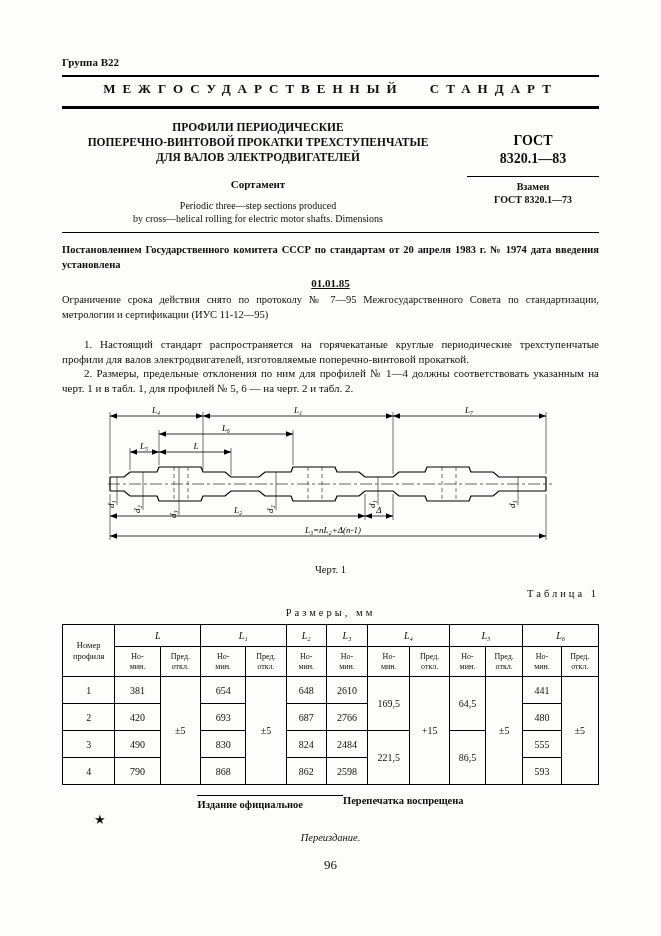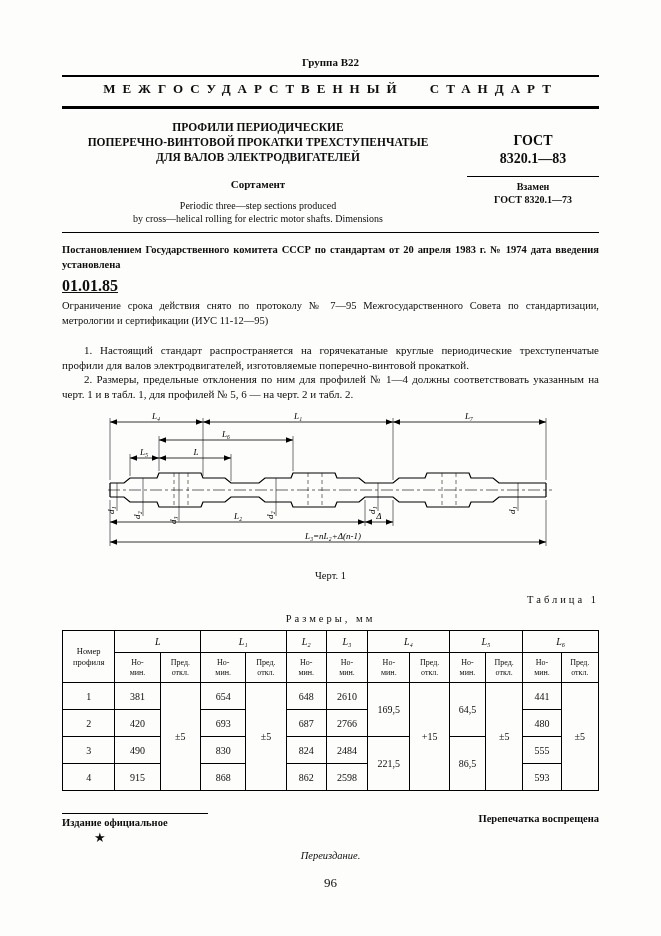--- a/index.html
+++ b/index.html
@@ -1,38 +1,38 @@
 <!DOCTYPE html>
 <html><head>
 <meta charset="utf-8">
 <style>
   html,body{margin:0;padding:0;background:#888;}
   .page{width:661px;height:936px;background:#fdfdfc;position:relative;
         font-family:"Liberation Serif","DejaVu Serif",serif;color:#0e0e0e;margin:0 auto;overflow:hidden;}
   .content{position:absolute;left:62px;top:56px;width:537px;}
 
-  .group-label{text-align:center;font-weight:bold;font-size:11px;}
+  .group-label{text-align:left;font-weight:bold;font-size:11px;}
   .banner{margin-top:7px;border-top:2px solid #000;border-bottom:3px solid #000;
           padding:4px 0 9px;font-weight:bold;font-size:13px;letter-spacing:7px;
           word-spacing:16px;text-align:center;white-space:nowrap;}
 
   .head-row{display:flex;margin-top:11px;}
   .title-left{width:392px;text-align:center;}
   .t1{font-weight:bold;font-size:11.5px;line-height:1.3;}
   .sortament{font-weight:bold;font-size:11px;margin-top:13px;}
   .en{font-size:10px;margin-top:9px;line-height:1.3;}
   .title-right{width:132px;margin-left:auto;text-align:center;}
   .gost-big{font-weight:bold;font-size:14px;line-height:1.25;margin-top:12px;}
   .vzamen{border-top:1px solid #000;margin-top:9px;padding-top:3px;font-weight:bold;
           font-size:10px;line-height:1.3;}
 
   .okp{margin-top:15px;font-size:10.5px;}
   .rule{border-top:1.5px solid #000;margin:7px 0 9px;}
   .decree{font-weight:bold;font-size:10.5px;line-height:1.45;text-align:justify;}
-  .date{text-align:left;font-weight:bold;font-size:16px;margin:5px 0 3px;}
+  .date{text-align:center;font-weight:bold;font-size:11px;margin:5px 0 3px;}
   .date span{text-decoration:underline;}
   .limitation{font-weight:normal;font-size:10.5px;line-height:1.45;text-align:justify;}
 
   .bodytext{margin-top:14px;font-size:11px;line-height:1.35;text-align:justify;}
   .bodytext p{margin:0;text-indent:22px;}
 
   .figure{text-align:center;margin-top:8px;}
   .figure svg{display:block;margin:0 auto;}
   .dim{stroke:#000;stroke-width:0.8;fill:none;}
   .ext{stroke:#000;stroke-width:0.55;fill:none;}
@@ -45,21 +45,21 @@
   .tbl-label{text-align:right;font-size:10.5px;letter-spacing:3px;margin-top:13px;}
   .units{text-align:center;font-size:10.5px;letter-spacing:3px;margin:8px 0 6px;}
 
   table.tbl{border-collapse:collapse;width:100%;table-layout:fixed;}
   .tbl th,.tbl td{border:1px solid #000;text-align:center;vertical-align:middle;padding:1px 1px;}
   .tbl th.profile{font-weight:normal;font-size:8.5px;white-space:pre-line;line-height:1.25;}
   .tbl th.grp{font-weight:normal;font-style:italic;font-size:10px;height:19px;}
   .tbl th.sub{font-weight:normal;font-size:8px;line-height:1.2;white-space:pre-line;height:27px;}
   .tbl td{font-size:10px;height:24px;}
 
-  .footer{margin-top:22px;display:flex;justify-content:space-between;font-weight:bold;
+  .footer{margin-top:10px;display:flex;justify-content:center;font-weight:bold;
           font-size:10.5px;align-items:flex-start;}
   .fl{border-top:1.5px solid #000;padding:3px 40px 0 0;font-style:italic;font-style:normal;}
   .star{font-size:13px;margin:2px 0 0 32px;}
   .reissue{text-align:center;font-style:italic;font-size:10.5px;margin-top:4px;}
   .pageno{text-align:center;font-size:13px;margin-top:14px;}
 </style>
 </head>
 <body>
 
 <div class="page">
@@ -254,21 +254,21 @@
           <td>490</td>
           <td>830</td>
           <td>824</td>
           <td>2484</td>
           <td rowspan="2">221,5</td>
           <td rowspan="2">86,5</td>
           <td>555</td>
         </tr>
         <tr>
           <td>4</td>
-          <td>915</td>
+          <td>790</td>
           <td>868</td>
           <td>862</td>
           <td>2598</td>
           <td>593</td>
         </tr>
       </tbody>
     </table>
 
     <div class="footer">
       <div class="fl">Издание официальное</div>

